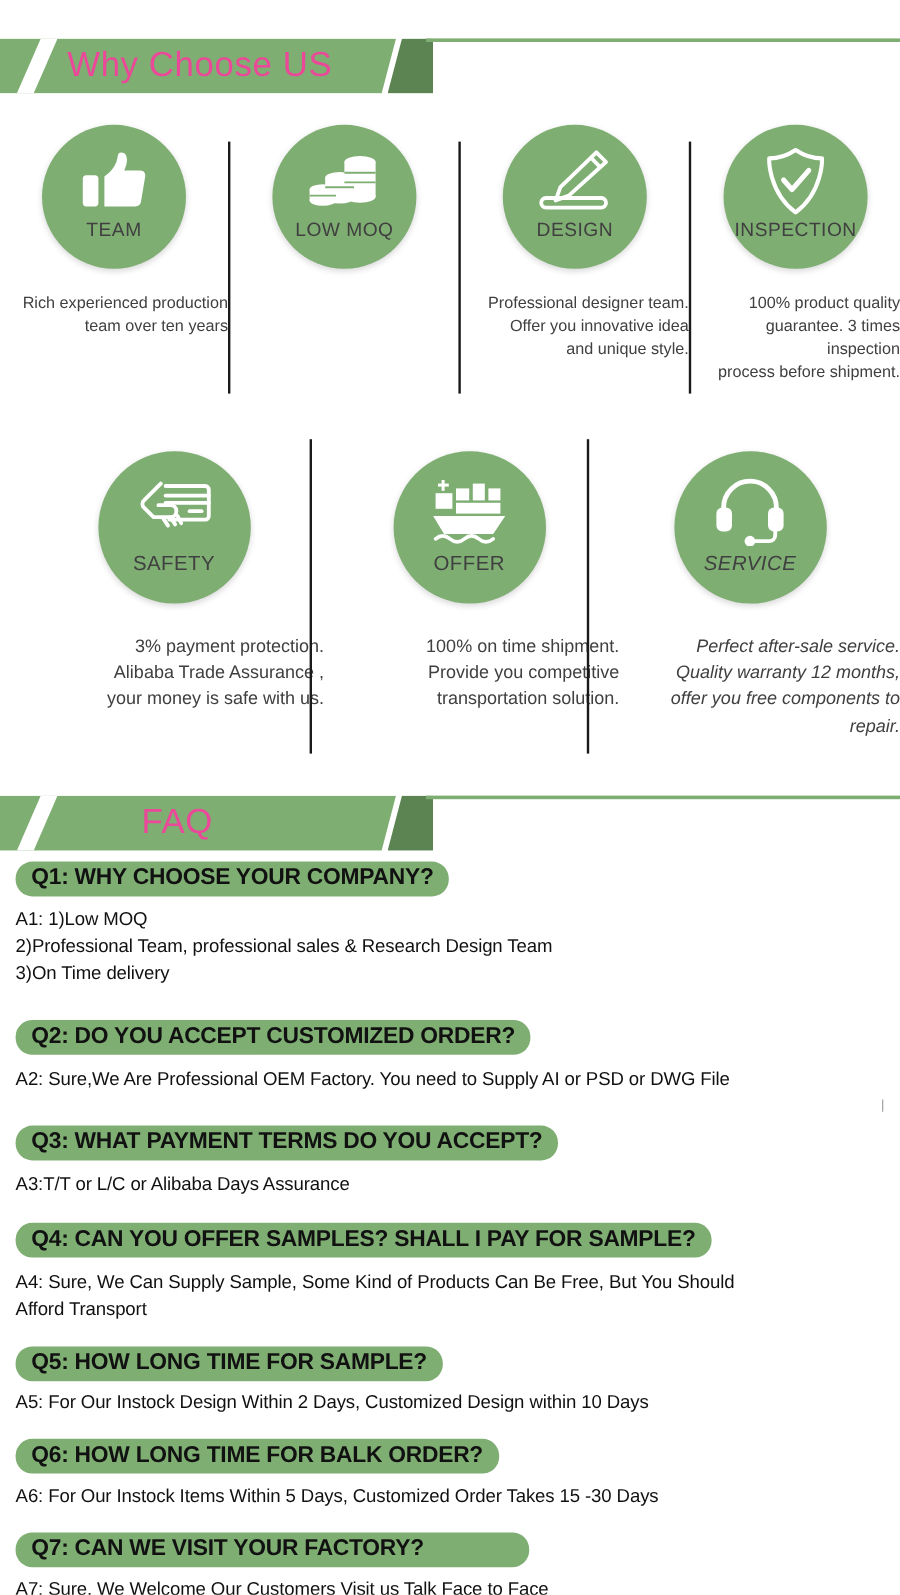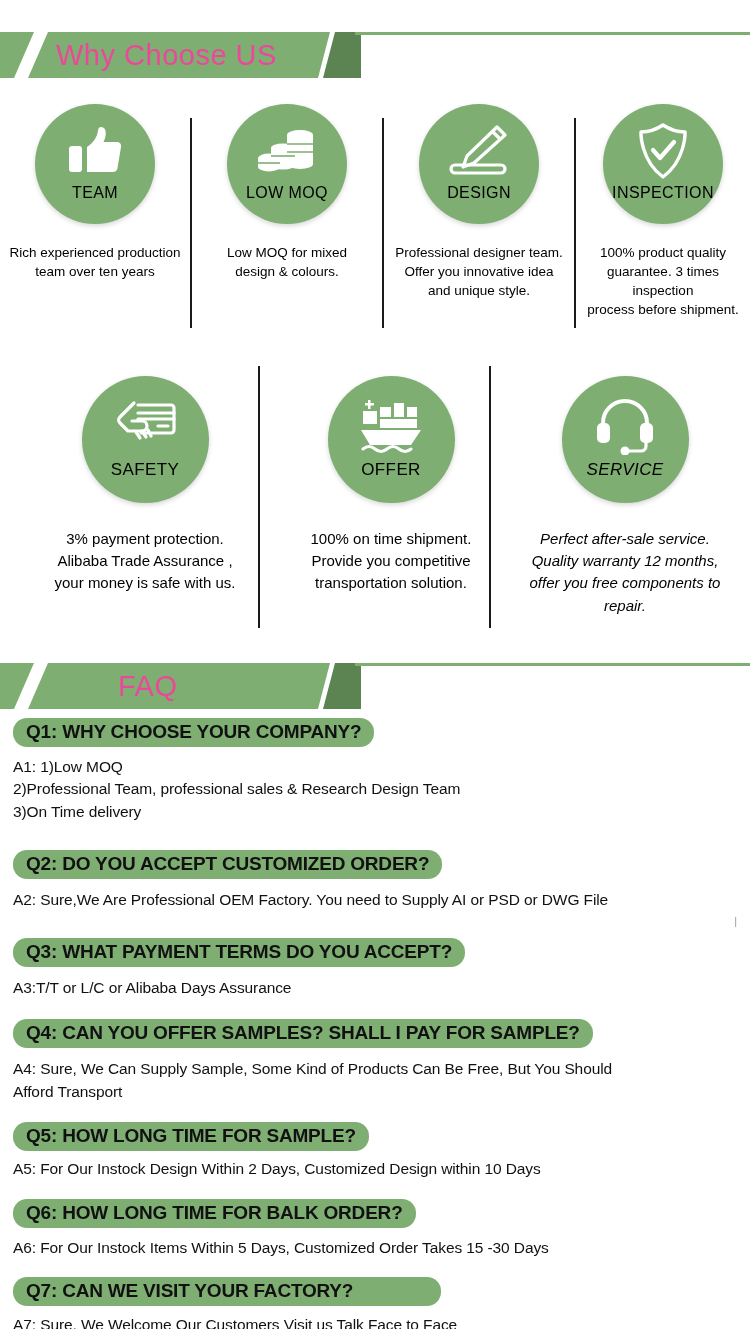--- a/index.html
+++ b/index.html
@@ -83,29 +83,29 @@
     flex-direction: column;
     align-items: center;
     justify-content: flex-start;
   }
   .circle .glyph {
     display: flex;
     align-items: center;
     justify-content: center;
   }
   .circle .clabel {
-    color: #000000;
+    color: #404040;
     font-size: 16px;
     letter-spacing: 0.4px;
     white-space: nowrap;
     text-align: center;
   }
   .fcaption {
-    text-align: center;
-    color: #000000;
+    text-align: right;
+    color: #404040;
     font-size: 13.5px;
     line-height: 1.42;
     white-space: pre-line;
   }
   .divider {
     position: absolute;
     width: 1.5px;
     background: #1a1a1a;
   }
 
@@ -196,22 +196,20 @@
             </g>
             <g stroke="#7FAE73" stroke-width="1.6" fill="none">
               <path d="M30 20 h26 M30 28 h26"></path>
               <path d="M14 32 h24"></path>
               <path d="M1 39 h22"></path>
             </g>
           </svg>
         </div>
         <div class="clabel">LOW MOQ</div>
       </div>
-      <div class="fcaption">Low MOQ for mixed
-design &amp; colours.</div>
     </div>
 
     <div class="divider" style="left:382px;top:14px;height:210px;"></div>
 
     <div class="feature" style="left:384px;">
       <div class="circle">
         <div class="glyph">
           <svg width="60" height="56" viewBox="0 0 60 56">
             <g fill="none" stroke="#fff" stroke-width="3.2" stroke-linejoin="round" stroke-linecap="round">
               <path d="M48 4 L56 12 L25 40 L14 44 L18 33 Z"></path>

